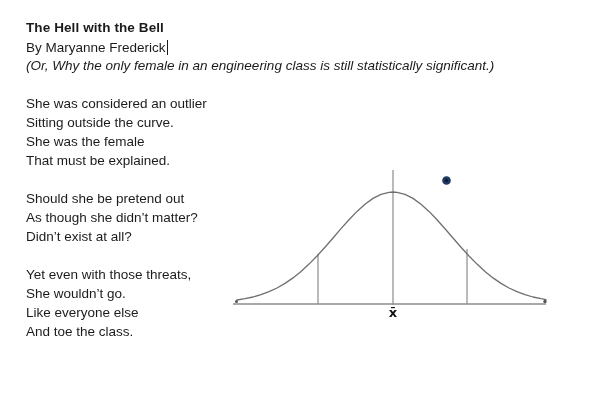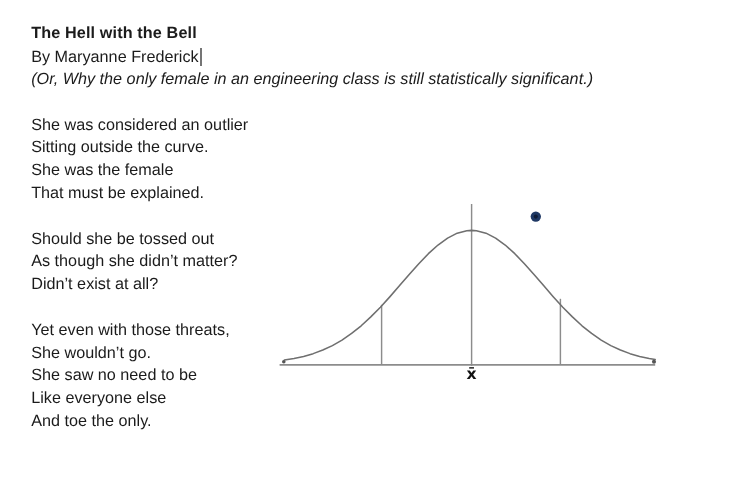--- a/index.html
+++ b/index.html
@@ -59,30 +59,29 @@
     <div class="line"><span>By Maryanne Frederick</span><span class="caret"></span></div>
     <div class="line subtitle">(Or, Why the only female in an engineering class is still statistically significant.)</div>
     <div class="line blank"></div>
 
     <div class="line">She was considered an outlier</div>
     <div class="line">Sitting outside the curve.</div>
     <div class="line">She was the female</div>
     <div class="line">That must be explained.</div>
     <div class="line blank"></div>
 
-    <div class="line">Should she be tossed out</div>
+    <div class="line">Should she be pretend out</div>
     <div class="line">As though she didn’t matter?</div>
     <div class="line">Didn’t exist at all?</div>
     <div class="line blank"></div>
 
     <div class="line">Yet even with those threats,</div>
     <div class="line">She wouldn’t go.</div>
-    <div class="line">She saw no need to be</div>
     <div class="line">Like everyone else</div>
-    <div class="line">And toe the only.</div>
+    <div class="line">And toe the class.</div>
   </div>
 
   <svg class="diagram" width="330" height="170" viewBox="225 165 330 335" preserveAspectRatio="none">
     
   </svg>
 
   <svg class="diagram" width="330" height="170" viewBox="225 165 330 170">
 
     <line x1="233" y1="304" x2="546" y2="304" stroke-width="1.4" stroke="#8c8c8c"></line>
 

